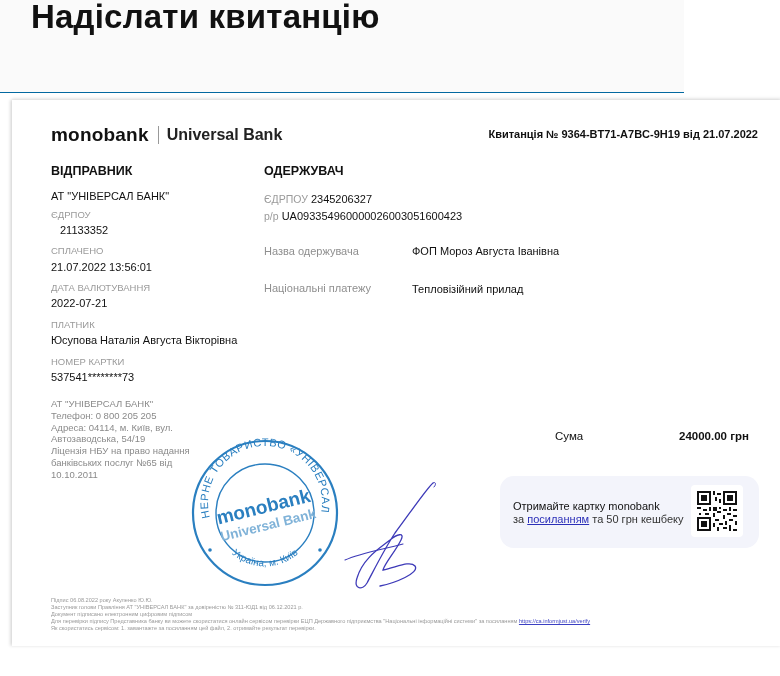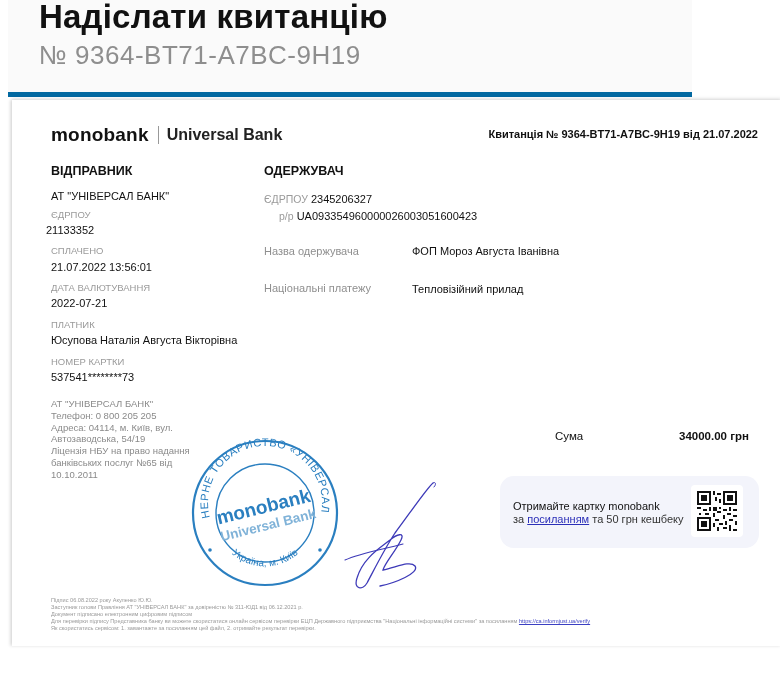--- a/index.html
+++ b/index.html
@@ -1,17 +1,17 @@
 <!DOCTYPE html>
 <html><head>
 <meta charset="utf-8">
 <style>
   html,body{margin:0;padding:0;}
   body{width:780px;height:676px;background:#ffffff;font-family:"Liberation Sans",sans-serif;color:#111;overflow:hidden;position:relative;}
-  .top{position:absolute;left:8px;top:0;width:684px;height:92px;background:#fafafa;border-bottom:5px solid #0369a1;}
+  .top{position:absolute;left:0;top:0;width:684px;height:92px;background:#fafafa;border-bottom:1px solid #0369a1;}
   .title{position:absolute;left:31px;top:-2px;font-size:33px;font-weight:bold;color:#111;letter-spacing:0.2px;}
   .subtitle{position:absolute;left:31px;top:40px;font-size:26px;color:#8e8e8e;letter-spacing:0.5px;}
   .doc-frame{position:absolute;left:12px;top:100px;width:770px;height:546px;background:#fff;box-shadow:-2px 0 3px rgba(0,0,0,0.12), 0 -2px 3px rgba(0,0,0,0.08);}
   .logo{position:absolute;left:51px;top:124px;display:flex;align-items:center;}
   .logo-mono{font-size:19px;font-weight:bold;color:#111;letter-spacing:0.2px;}
   .logo-sep{width:1px;height:18px;background:#999;margin:0 8px 0 9px;}
   .logo-ub{font-size:16px;font-weight:bold;color:#222;}
   .receipt-no{position:absolute;right:22px;top:128px;font-size:11px;font-weight:bold;color:#111;}
   .h{position:absolute;font-size:12.5px;font-weight:bold;color:#111;}
   .lbl{position:absolute;font-size:9.5px;color:#9a9a9a;text-transform:uppercase;}
@@ -26,36 +26,35 @@
   .footer{position:absolute;left:51px;top:597px;font-size:5.6px;line-height:7.1px;color:#9a9a9a;white-space:nowrap;}
   .footer a{color:#3a3fc2;text-decoration:underline;}
   .stamp{position:absolute;left:190px;top:438px;}
   .sig{position:absolute;left:335px;top:478px;}
 </style>
 </head>
 <body>
 
 <div class="top">
   <div class="title">Надіслати квитанцію</div>
-  <div class="subtitle">№ 9364-BT71-A7BC-9H19</div>
 </div>
 
 <div class="doc-frame"></div>
 
 <div class="logo">
   <span class="logo-mono">monobank</span>
   <span class="logo-sep"></span>
   <span class="logo-ub">Universal Bank</span>
 </div>
 <div class="receipt-no">Квитанція № 9364-BT71-A7BC-9H19 від 21.07.2022</div>
 
 <div class="h" style="left:51px;top:164px;">ВІДПРАВНИК</div>
 <div class="val" style="left:51px;top:190px;">АТ "УНІВЕРСАЛ БАНК"</div>
 <div class="lbl" style="left:51px;top:209px;">ЄДРПОУ</div>
-<div class="val" style="left:46px;top:224px;">21133352</div>
+<div class="val" style="left:60px;top:224px;">21133352</div>
 <div class="lbl" style="left:51px;top:245px;">СПЛАЧЕНО</div>
 <div class="val" style="left:51px;top:261px;">21.07.2022 13:56:01</div>
 <div class="lbl" style="left:51px;top:282px;">ДАТА ВАЛЮТУВАННЯ</div>
 <div class="val" style="left:51px;top:297px;">2022-07-21</div>
 <div class="lbl" style="left:51px;top:319px;">ПЛАТНИК</div>
 <div class="val" style="left:51px;top:334px;">Юсупова Наталія Августа Вікторівна</div>
 <div class="lbl" style="left:51px;top:356px;">НОМЕР КАРТКИ</div>
 <div class="val" style="left:51px;top:371px;">537541********73</div>
 
 <div class="small">
@@ -66,31 +65,31 @@
   <div>Ліцензія НБУ на право надання</div>
   <div>банківських послуг  №65 від</div>
   <div>10.10.2011</div>
 </div>
 
 <div class="h" style="left:264px;top:164px;">ОДЕРЖУВАЧ</div>
 <div class="val" style="left:264px;top:193px;">
   <span style="color:#9a9a9a;font-size:10.5px;">ЄДРПОУ</span>
   <span>2345206327</span>
 </div>
-<div class="val" style="left:279px;top:210px;">
+<div class="val" style="left:264px;top:210px;">
   <span style="color:#9a9a9a;font-size:10.5px;">р/р</span>
   <span>UA093354960000026003051600423</span>
 </div>
 <div class="lbl2" style="left:264px;top:245px;">Назва одержувача</div>
 <div class="val" style="left:412px;top:245px;">ФОП Мороз Августа Іванівна</div>
 <div class="lbl2" style="left:264px;top:282px;">Національні платежу</div>
 <div class="val" style="left:412px;top:283px;">Тепловізійний прилад</div>
 
 <div class="val" style="left:555px;top:430px;font-size:11.5px;">Сума</div>
-<div class="val" style="left:679px;top:430px;font-size:11.5px;font-weight:bold;">34000.00 грн</div>
+<div class="val" style="left:679px;top:430px;font-size:11.5px;font-weight:bold;">24000.00 грн</div>
 
 <div class="promo">
   <div class="promo-t1">Отримайте картку monobank</div>
   <div class="promo-t2">
     <span>за</span>
     <a>посиланням</a>
     <span>та 50 грн кешбеку</span>
   </div>
   <div class="qr">
     <svg width="52" height="52" viewBox="0 0 26 26">

